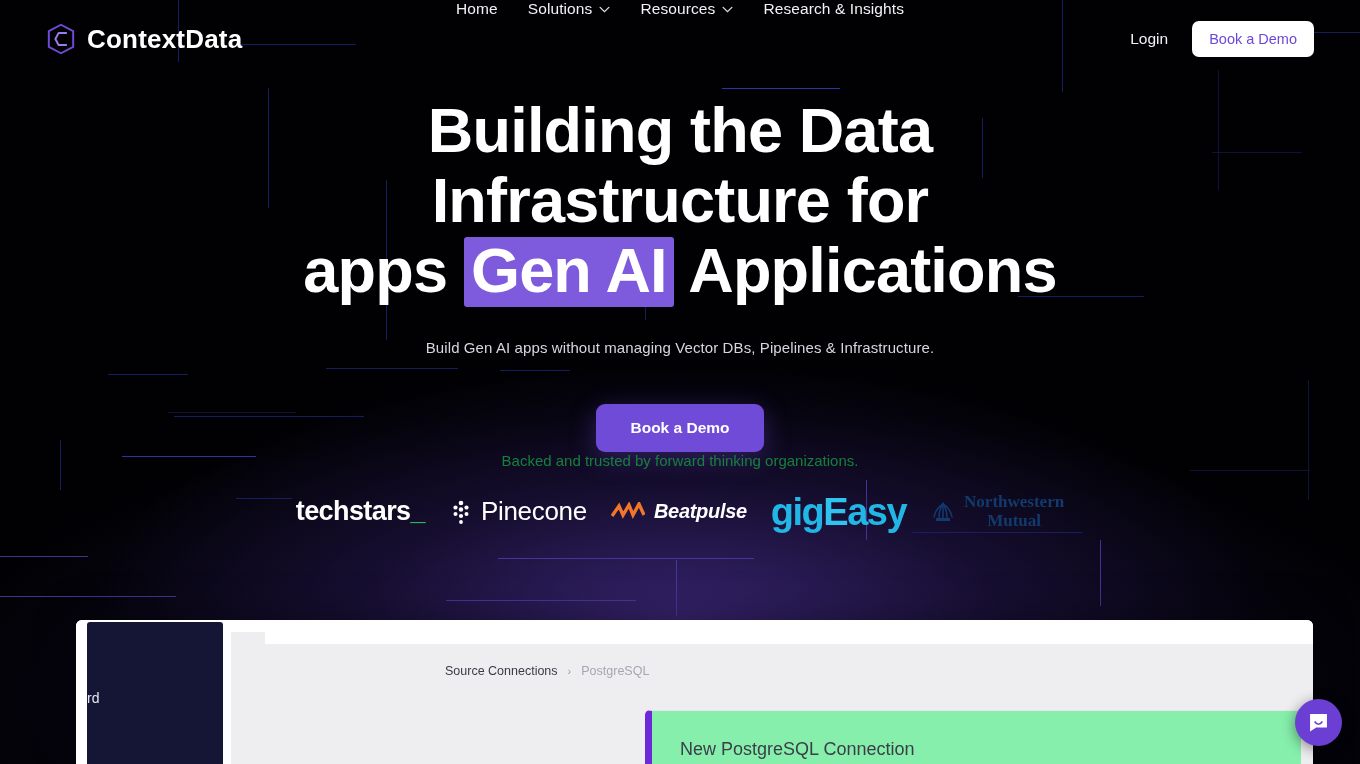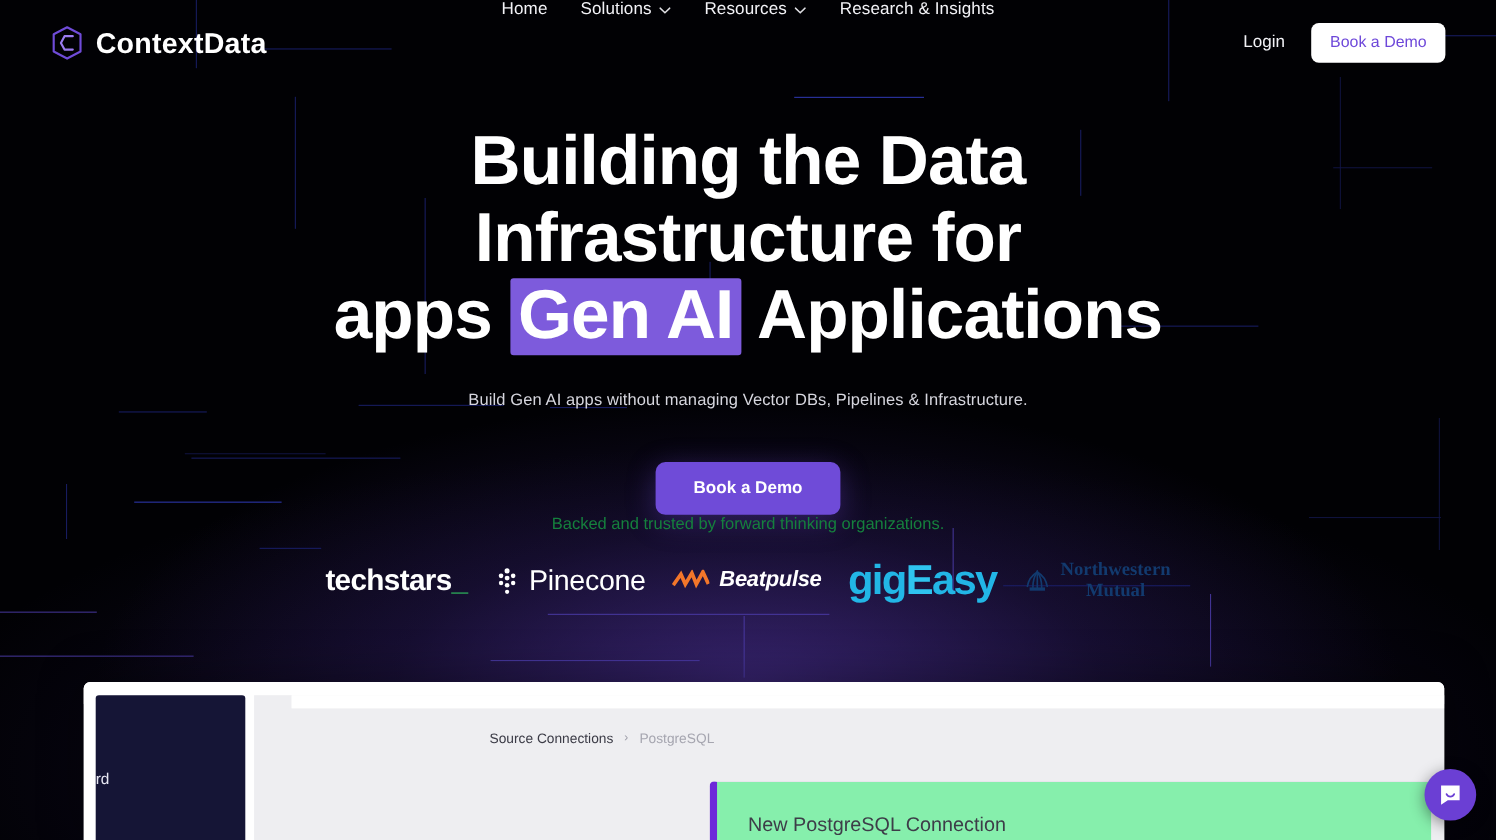--- a/index.html
+++ b/index.html
@@ -72,21 +72,21 @@
 
   
   .hero {
     position:absolute; top:96px; left:0; right:0;
     text-align:center; z-index:20;
   }
   .h1 {
     color:#ffffff;
     font-size:63px; font-weight:700;
     line-height:1.11; letter-spacing:-0.8px;
-    max-width:880px; margin:16px auto;
+    max-width:880px; margin:0 auto;
   }
   .hl {
     background:#7d5bdc; color:#ffffff;
     padding:2px 7px 5px 7px; border-radius:3px;
     display:inline-block; line-height:1.0;
   }
   .sub {
     margin-top:32px;
     color:#d6d6de; font-size:15px; letter-spacing:.1px;
   }
@@ -141,21 +141,21 @@
     border-radius:6px 6px 0 0;
     overflow:hidden;
     z-index:25;
     box-shadow:0 -4px 40px rgba(0,0,0,.35);
   }
   .dash-top {
     position:absolute; top:0; left:0; right:0; height:20px;
     background:#ffffff;
   }
   .dash-side {
-    position:absolute; left:11px; top:12px; bottom:0; width:136px;
+    position:absolute; left:11px; top:2px; bottom:0; width:136px;
     background:#151536;
     border-radius:3px 3px 0 0;
   }
   .side-item {
     position:absolute; left:0; right:12px;
     display:flex; align-items:center; justify-content:space-between;
     color:#e6e6f2; font-size:14px;
     padding-left:0;
   }
   .side-item.one { top:68px; }

